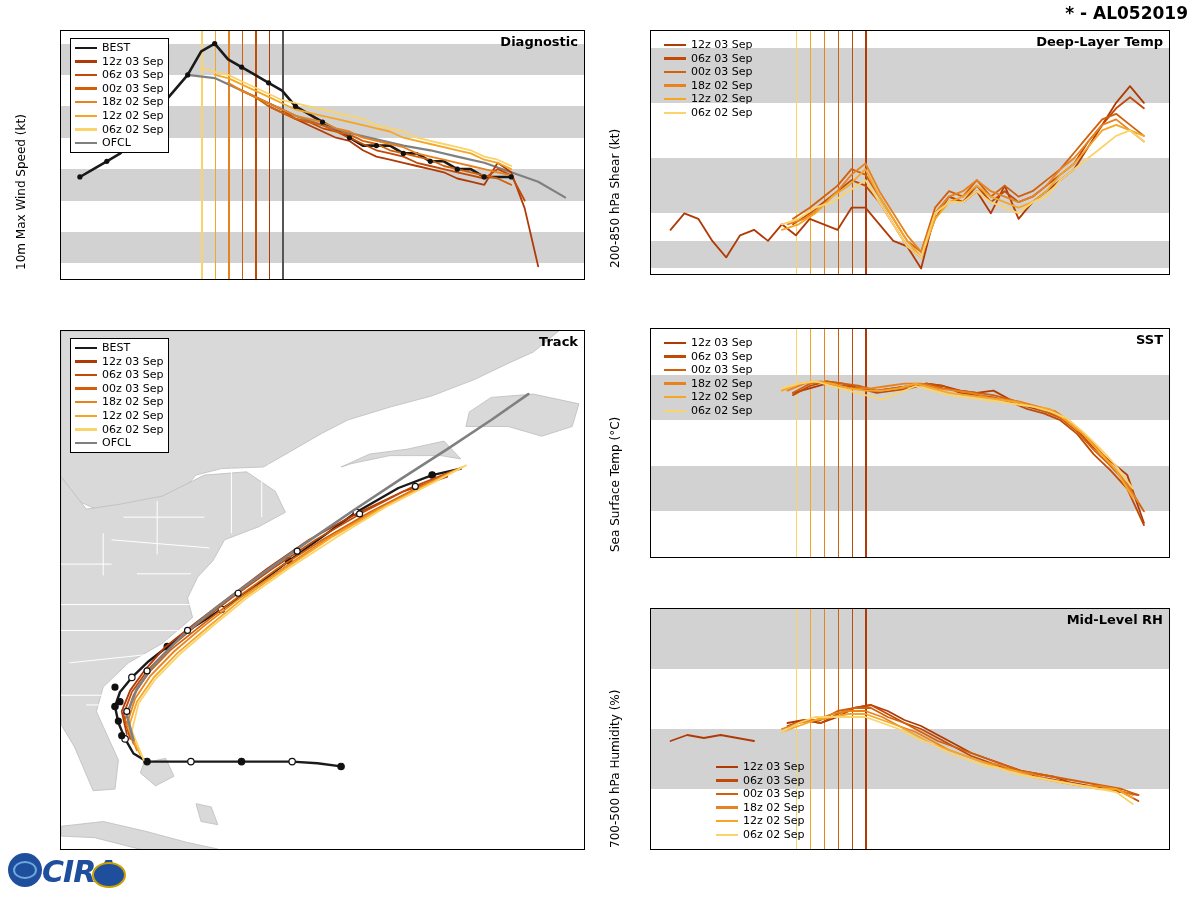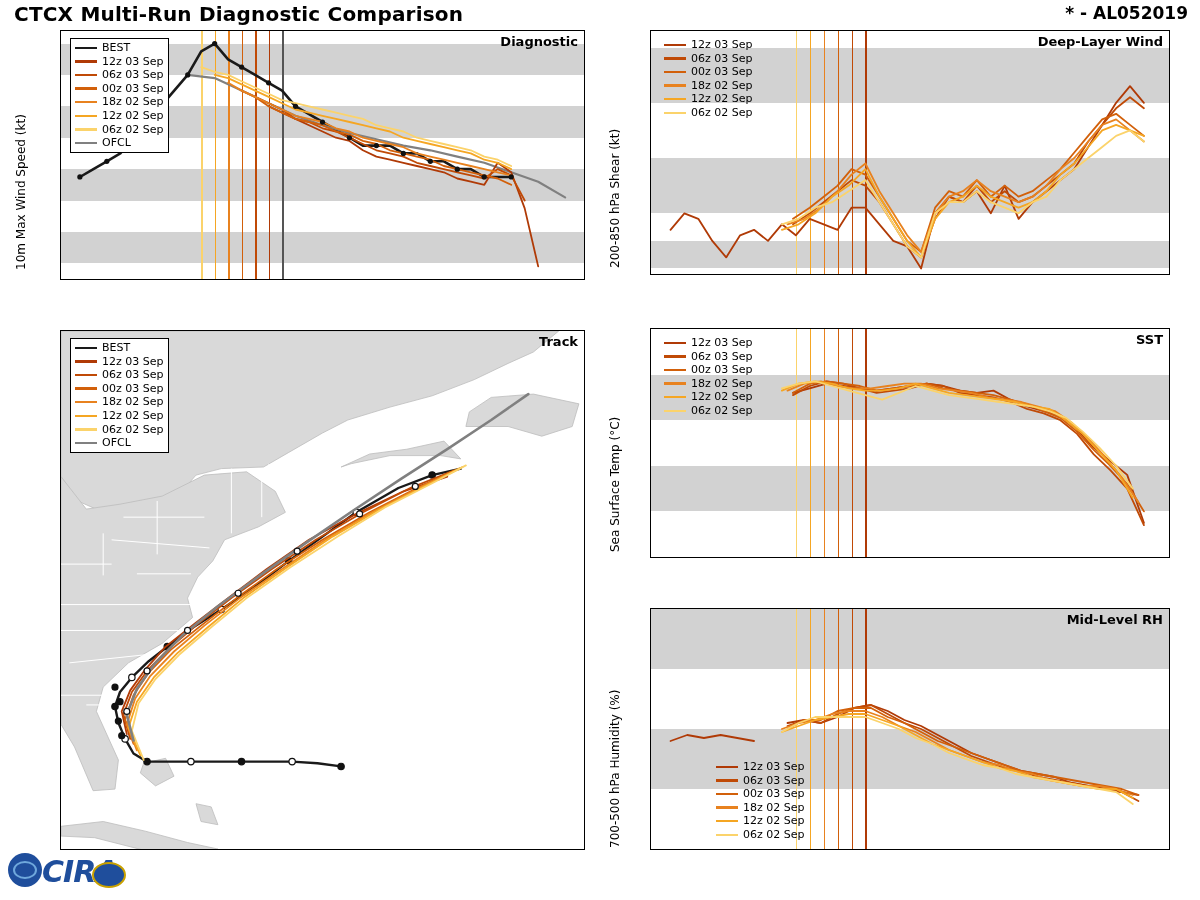--- a/index.html
+++ b/index.html
@@ -30,21 +30,20 @@
   .cira .word{position:absolute;left:34px;top:4px;font-size:30px;font-weight:bold;font-style:italic;color:#1f4e9c;letter-spacing:-1px;}
   .cira .globe{position:absolute;left:0;top:3px;width:34px;height:34px;border-radius:50%;background:#1f4e9c;}
   .cira .globe:after{content:"";position:absolute;left:5px;top:8px;width:24px;height:18px;border-radius:50%;border:2px solid #6fa8dc;box-sizing:border-box;}
   .cira .badge{position:absolute;left:84px;top:12px;width:34px;height:26px;border-radius:50%;background:#1f4e9c;border:2px solid #c8a000;box-sizing:border-box;}
 </style>
 </head>
 <body>
 
 <div id="page">
 
-  <div class="hdr-title">CTCX Multi-Run Diagnostic Comparison</div>
   <div class="hdr-right">* - AL052019</div>
 
   <div class="panel">
     <div class="plotbox" id="box-intensity" style="left:60px;top:30px;width:525px;height:250px;">
       <div class="panel-title">Diagnostic</div>
     <div class="band" style="top:200.91139240506328px;height:31.392405063291136px;"></div>
         <div class="band" style="top:138.126582278481px;height:31.392405063291136px;"></div>
         <div class="band" style="top:75.34177215189871px;height:31.392405063291164px;"></div>
         <div class="band" style="top:12.556962025316466px;height:31.392405063291108px;"></div>
         <div style="position:absolute;left:140.1855670103093px;top:0;width:1.5px;height:100%;background:#fbd36b;z-index:2;"></div>
@@ -239,21 +238,21 @@
         </div>
         <div class="row">
           <span class="swatch" style="background:#808080;"></span>
           <span class="lbl">OFCL</span>
         </div>
       </div>
   </div>
 
   <div class="panel">
     <div class="plotbox" id="box-shear" style="left:650px;top:30px;width:520px;height:245px;">
-      <div class="panel-title">Deep-Layer Wind</div>
+      <div class="panel-title">Deep-Layer Temp</div>
     <div class="band" style="top:209.86363636363637px;height:27.613636363636346px;"></div>
         <div class="band" style="top:127.02272727272727px;height:55.227272727272734px;"></div>
         <div class="band" style="top:16.56818181818184px;height:55.22727272727269px;"></div>
         <div style="position:absolute;left:144.8172043010753px;top:0;width:1.5px;height:100%;background:#fbd36b;z-index:2;"></div>
         <div style="position:absolute;left:158.741935483871px;top:0;width:1.5px;height:100%;background:#f5a623;z-index:2;"></div>
         <div style="position:absolute;left:172.66666666666669px;top:0;width:1.5px;height:100%;background:#e8821f;z-index:2;"></div>
         <div style="position:absolute;left:186.5913978494624px;top:0;width:1.5px;height:100%;background:#d2600a;z-index:2;"></div>
         <div style="position:absolute;left:200.51612903225808px;top:0;width:1.5px;height:100%;background:#c04a06;z-index:2;"></div>
         <div style="position:absolute;left:214.44086021505382px;top:0;width:1.5px;height:100%;background:#b03a06;z-index:2;"></div>
         <div class="ytickmark" style="top:237.47727272727272px;"></div>

